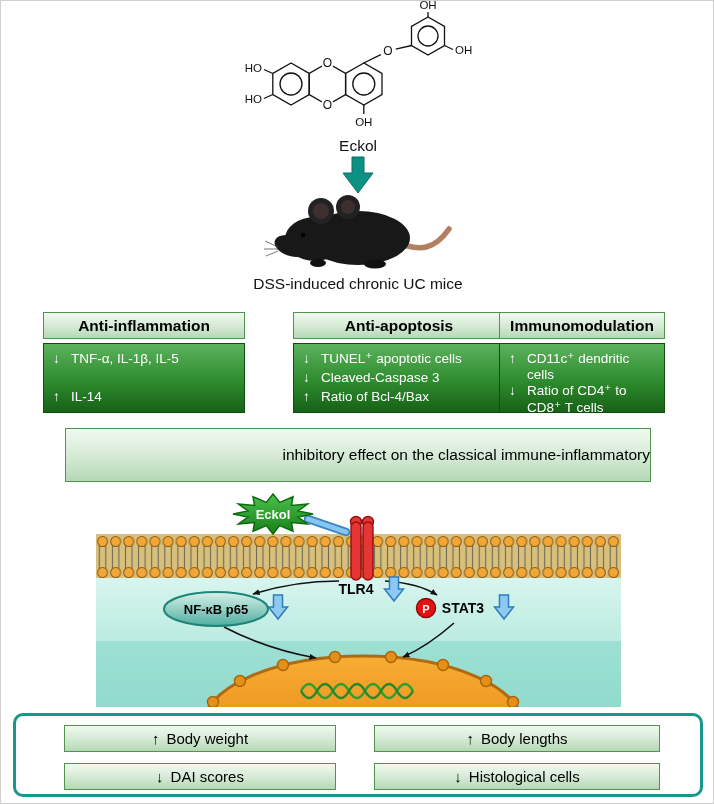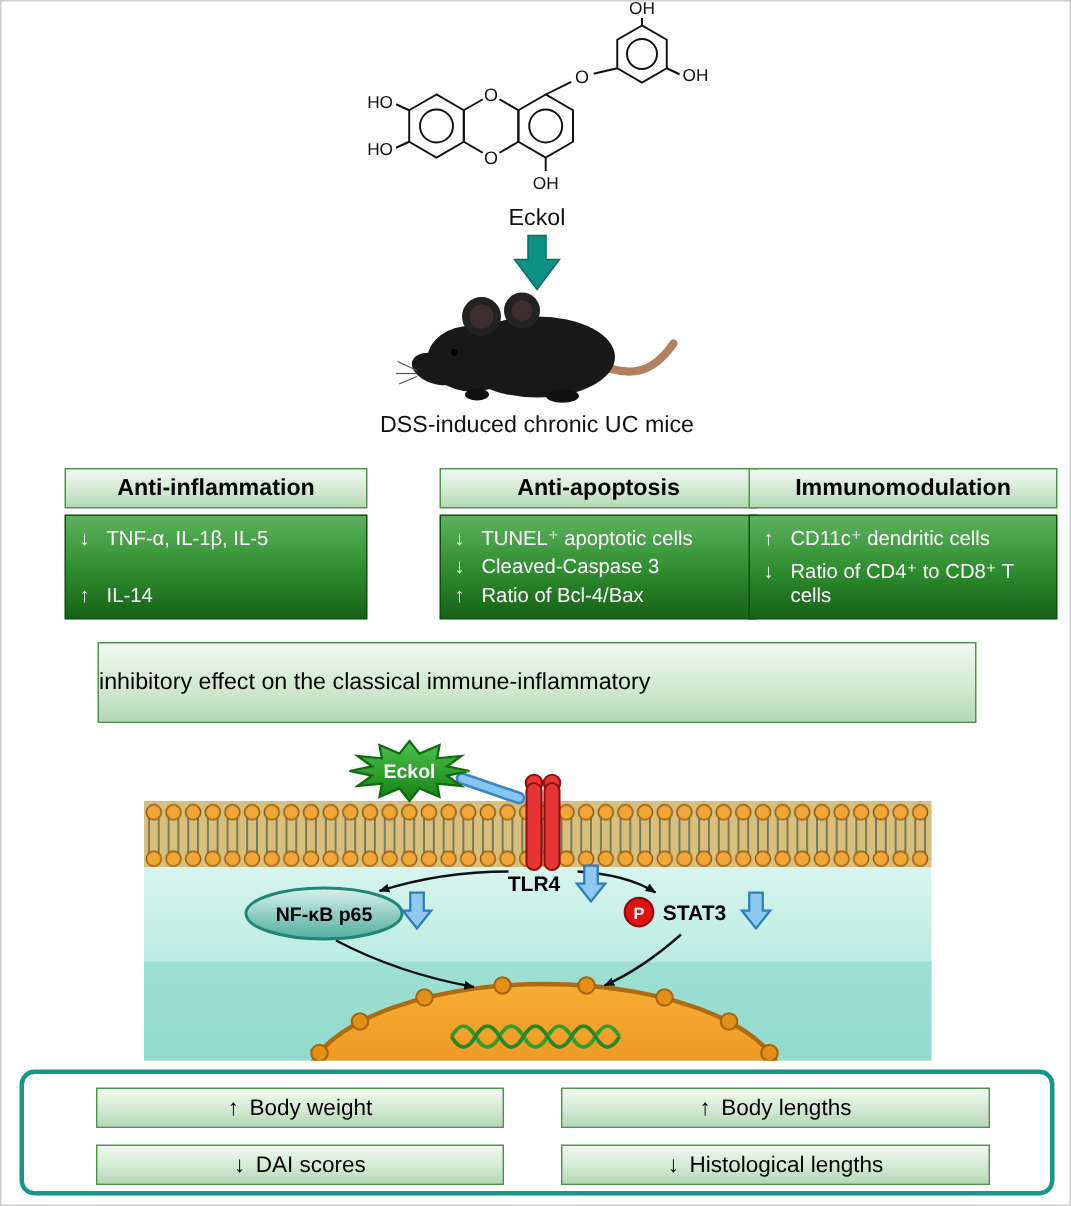--- a/index.html
+++ b/index.html
@@ -12,21 +12,21 @@
              border:1.5px solid #4f934f;box-sizing:border-box;}
   .dark-box{background:linear-gradient(180deg,#5cb25c 0%,#2e8b2e 55%,#176117 100%);
             border:1.5px solid #0d4f0d;box-sizing:border-box;}
   .panel{position:absolute;top:311px;}
   .panel-title{height:27px;line-height:25px;text-align:center;font-weight:bold;font-size:15.5px;}
   .panel-body{margin-top:4px;height:70px;display:flex;flex-direction:column;
               justify-content:space-between;padding:7px 9px;}
   .item{display:flex;gap:6px;color:#fff;font-size:13.5px;line-height:1.2;align-items:flex-start;}
   .item .ar{flex:0 0 12px;}
   .panel3 .item .tx{max-width:156px;}
-  .wide-box{display:flex;flex-direction:column;justify-content:center;align-items:flex-start;
+  .wide-box{display:flex;flex-direction:column;justify-content:center;align-items:flex-end;
             font-size:15.5px;line-height:1.55;}
   .outcomes{border:3px solid #18968a;border-radius:10px;background:#fff;box-sizing:border-box;}
   .obox{position:absolute;height:27px;display:flex;align-items:center;justify-content:center;
         gap:7px;font-size:15px;}
   svg{display:block;overflow:visible;}
   svg text{font-family:"Liberation Sans","DejaVu Sans",sans-serif;}
 </style>
 </head>
 <body>
 
@@ -122,21 +122,21 @@
         <span class="ar">↓</span>
         <span class="tx">Cleaved-Caspase 3</span>
       </div>
       <div class="item">
         <span class="ar">↑</span>
         <span class="tx">Ratio of Bcl-4/Bax</span>
       </div>
     </div>
   </div>
 
-  <div class="panel panel3" style="left:498px;width:206px;">
+  <div class="panel panel3" style="left:498px;width:166px;">
     <div class="panel-title light-box">Immunomodulation</div>
     <div class="panel-body dark-box">
       <div class="item">
         <span class="ar">↑</span>
         <span class="tx">CD11c⁺ dendritic cells</span>
       </div>
       <div class="item">
         <span class="ar">↓</span>
         <span class="tx">Ratio of CD4⁺ to CD8⁺ T cells</span>
       </div>
@@ -246,17 +246,17 @@
     <div class="obox light-box" style="left:358px;top:9px;width:286px;">
       <span>↑</span>
       <span>Body lengths</span>
     </div>
     <div class="obox light-box" style="left:48px;top:47px;width:272px;">
       <span>↓</span>
       <span>DAI scores</span>
     </div>
     <div class="obox light-box" style="left:358px;top:47px;width:286px;">
       <span>↓</span>
-      <span>Histological lengths</span>
+      <span>Histological cells</span>
     </div>
   </div>
 
 </div>
 
 </body></html>

